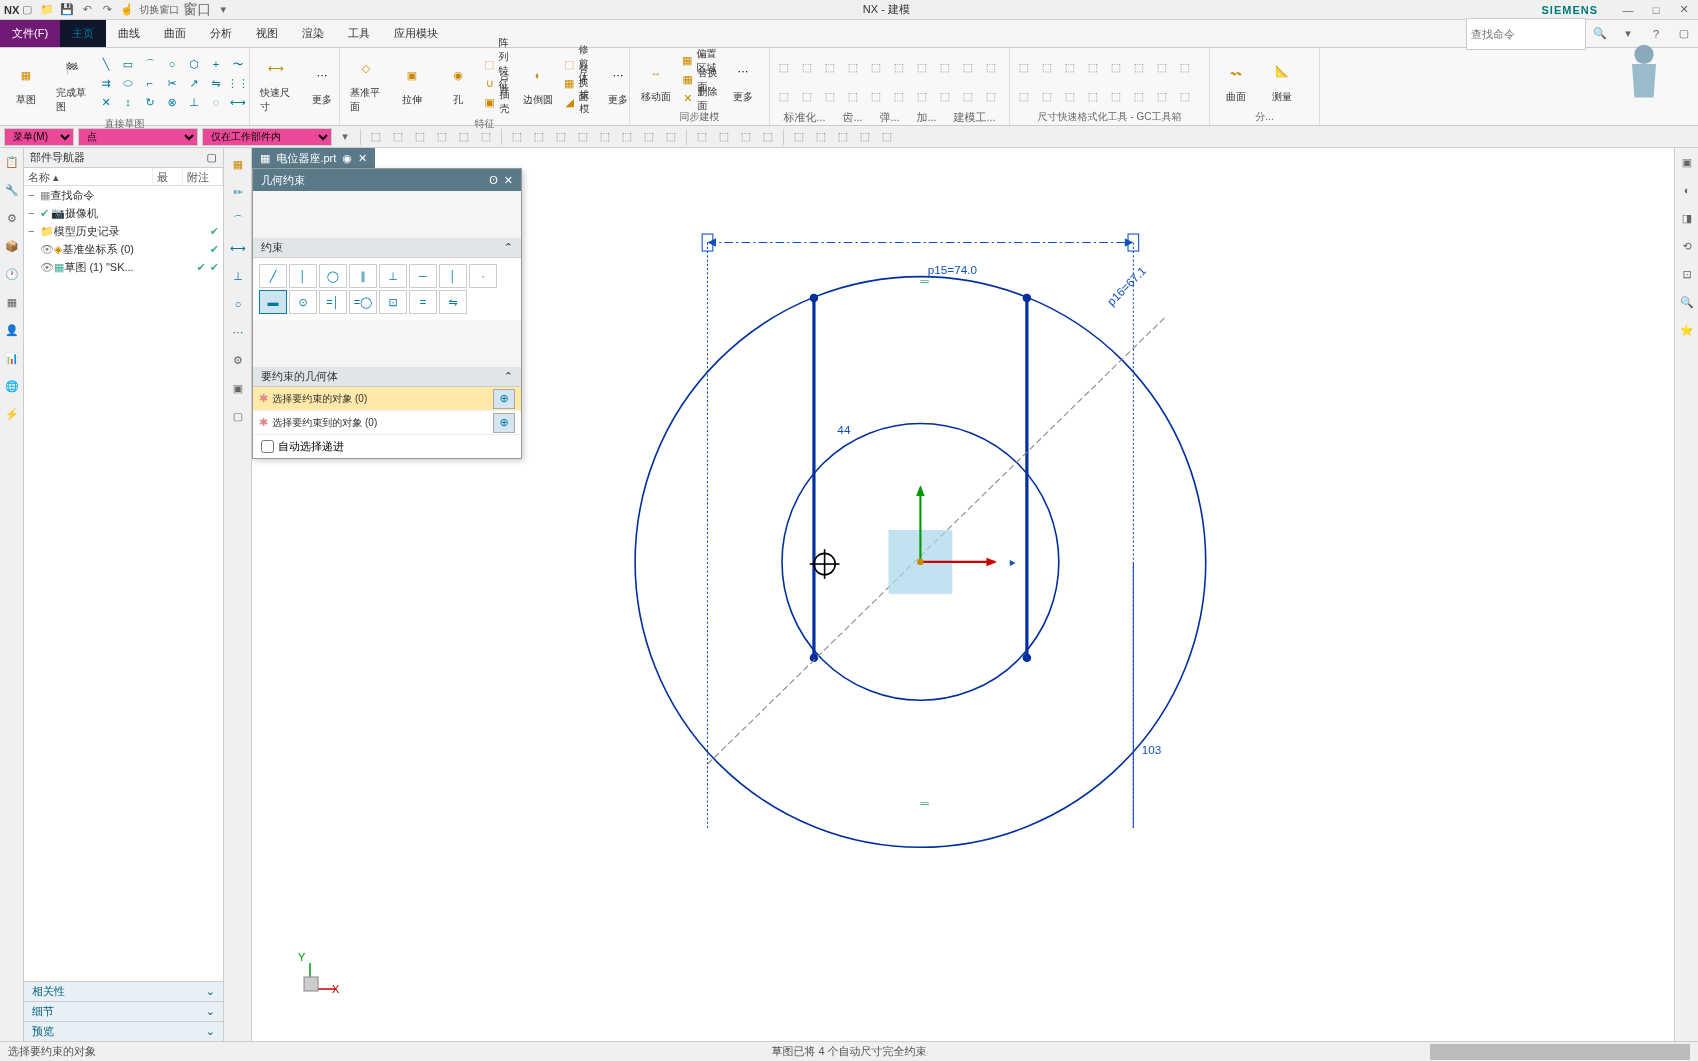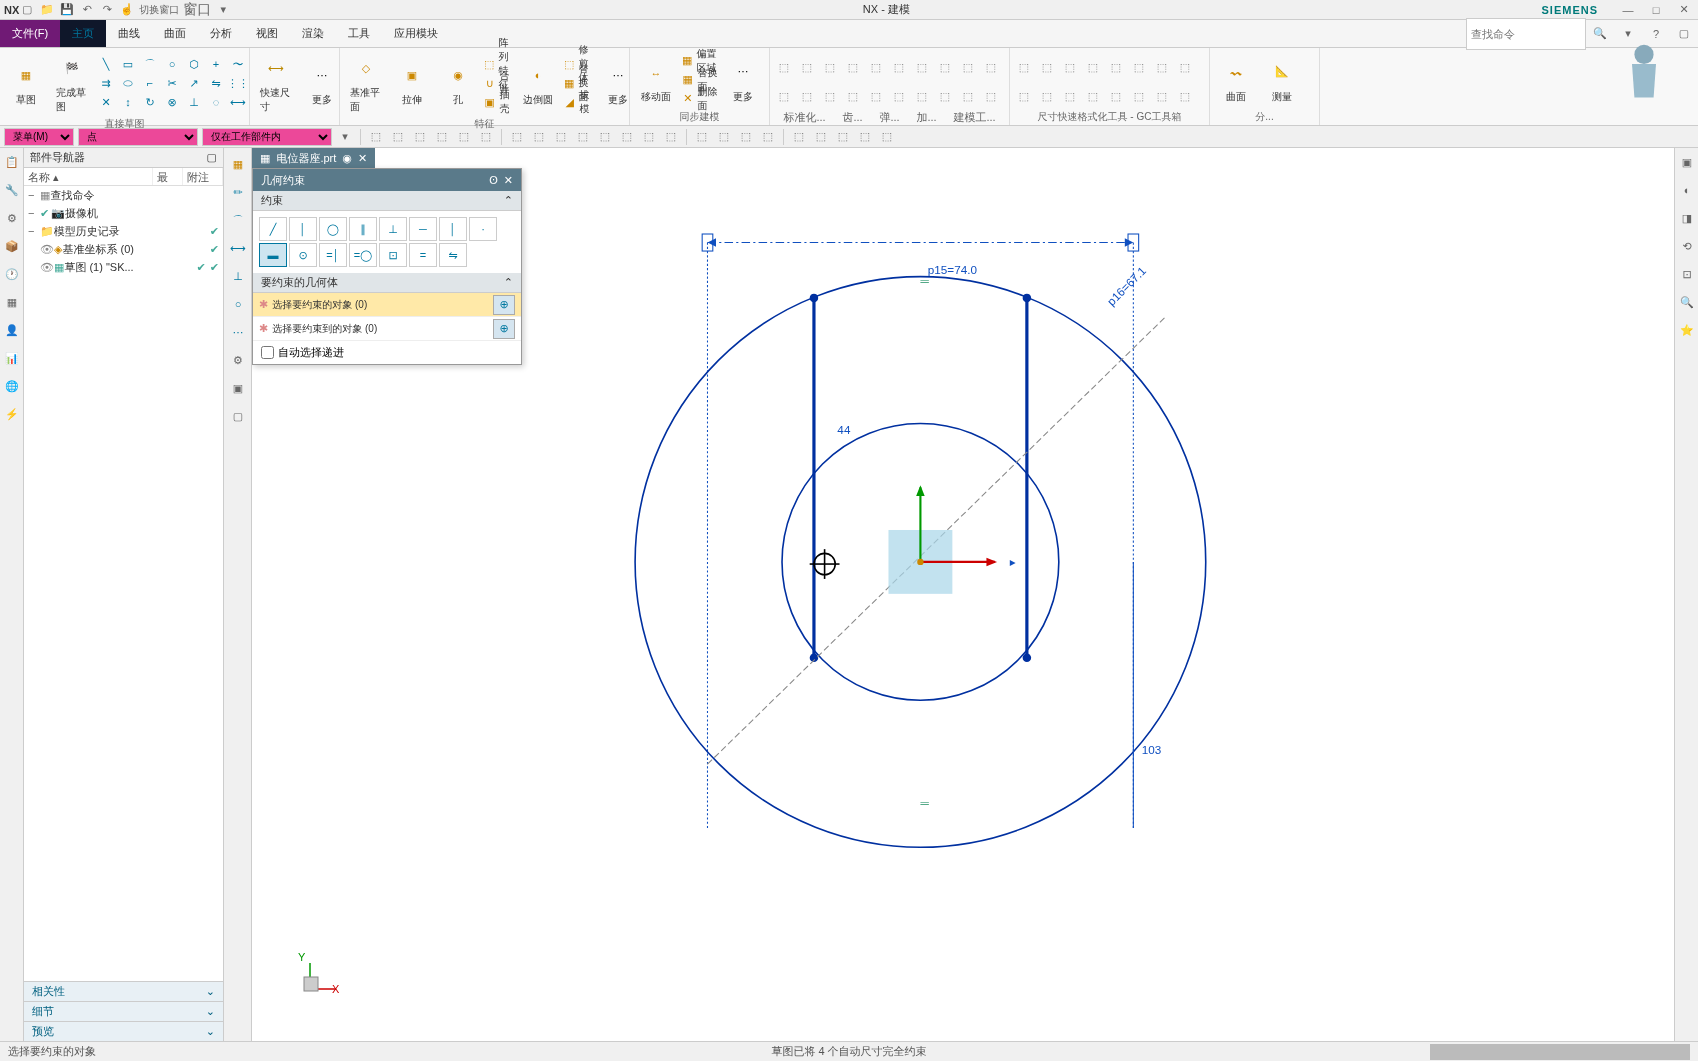--- a/index.html
+++ b/index.html
@@ -75,21 +75,21 @@
 .canvas-area { flex: 1; background: #fff; position: relative; overflow: hidden; }
 
 
 .file-tab { position: absolute; top: 0; left: 0; height: 20px; background: #5a7a8a; color: #fff; display: flex; align-items: center; padding: 0 8px; font-size: 10px; gap: 6px; z-index: 10; }
 .file-tab .close { cursor: pointer; }
 
 
 .dialog { position: absolute; top: 20px; left: 0; width: 270px; background: #f5f5f5; border: 1px solid #999; box-shadow: 2px 2px 6px rgba(0,0,0,0.2); z-index: 20; }
 .dialog-title { height: 22px; background: #5a7a8a; color: #fff; display: flex; align-items: center; padding: 0 8px; justify-content: space-between; font-size: 11px; }
 .dialog-title .btns { display: flex; gap: 6px; }
-.dialog-section-h { height: 20px; background: #e0e5e8; display: flex; align-items: center; justify-content: space-between; padding: 0 8px; color: #333; border-bottom: 1px solid #ccc; cursor: pointer; }
+.dialog-section-h { height: 20px; background: #e0e5e8; display: flex; align-items: center; justify-content: space-between; padding: 0 8px; color: #333; border-bottom: 1px solid #ccc; cursor: pointer; margin-top: 47px; }
 .dialog-constraints { padding: 6px; background: #fff; }
 .constraint-grid { display: grid; grid-template-columns: repeat(8, 28px); gap: 2px; }
 .constraint-btn { width: 28px; height: 24px; border: 1px solid #ccc; background: #fff; display: flex; align-items: center; justify-content: center; cursor: pointer; color: #0078a0; }
 .constraint-btn.selected { background: #cde5f0; border-color: #0078a0; }
 .dialog-sel-row { display: flex; align-items: center; height: 24px; padding: 0 6px; gap: 4px; background: #fff; border-bottom: 1px solid #eee; }
 .dialog-sel-row.active { background: #ffe9a8; }
 .dialog-sel-row .star { color: #d88; }
 .dialog-sel-row .txt { flex: 1; font-size: 10px; color: #333; }
 .dialog-sel-row .endbtn { width: 22px; height: 20px; background: #d5e5f0; border: 1px solid #aaa; cursor: pointer; display: flex; align-items: center; justify-content: center; color: #0078a0; }
 .dialog-check { display: flex; align-items: center; gap: 4px; padding: 4px 8px; background: #fff; font-size: 10px; }

